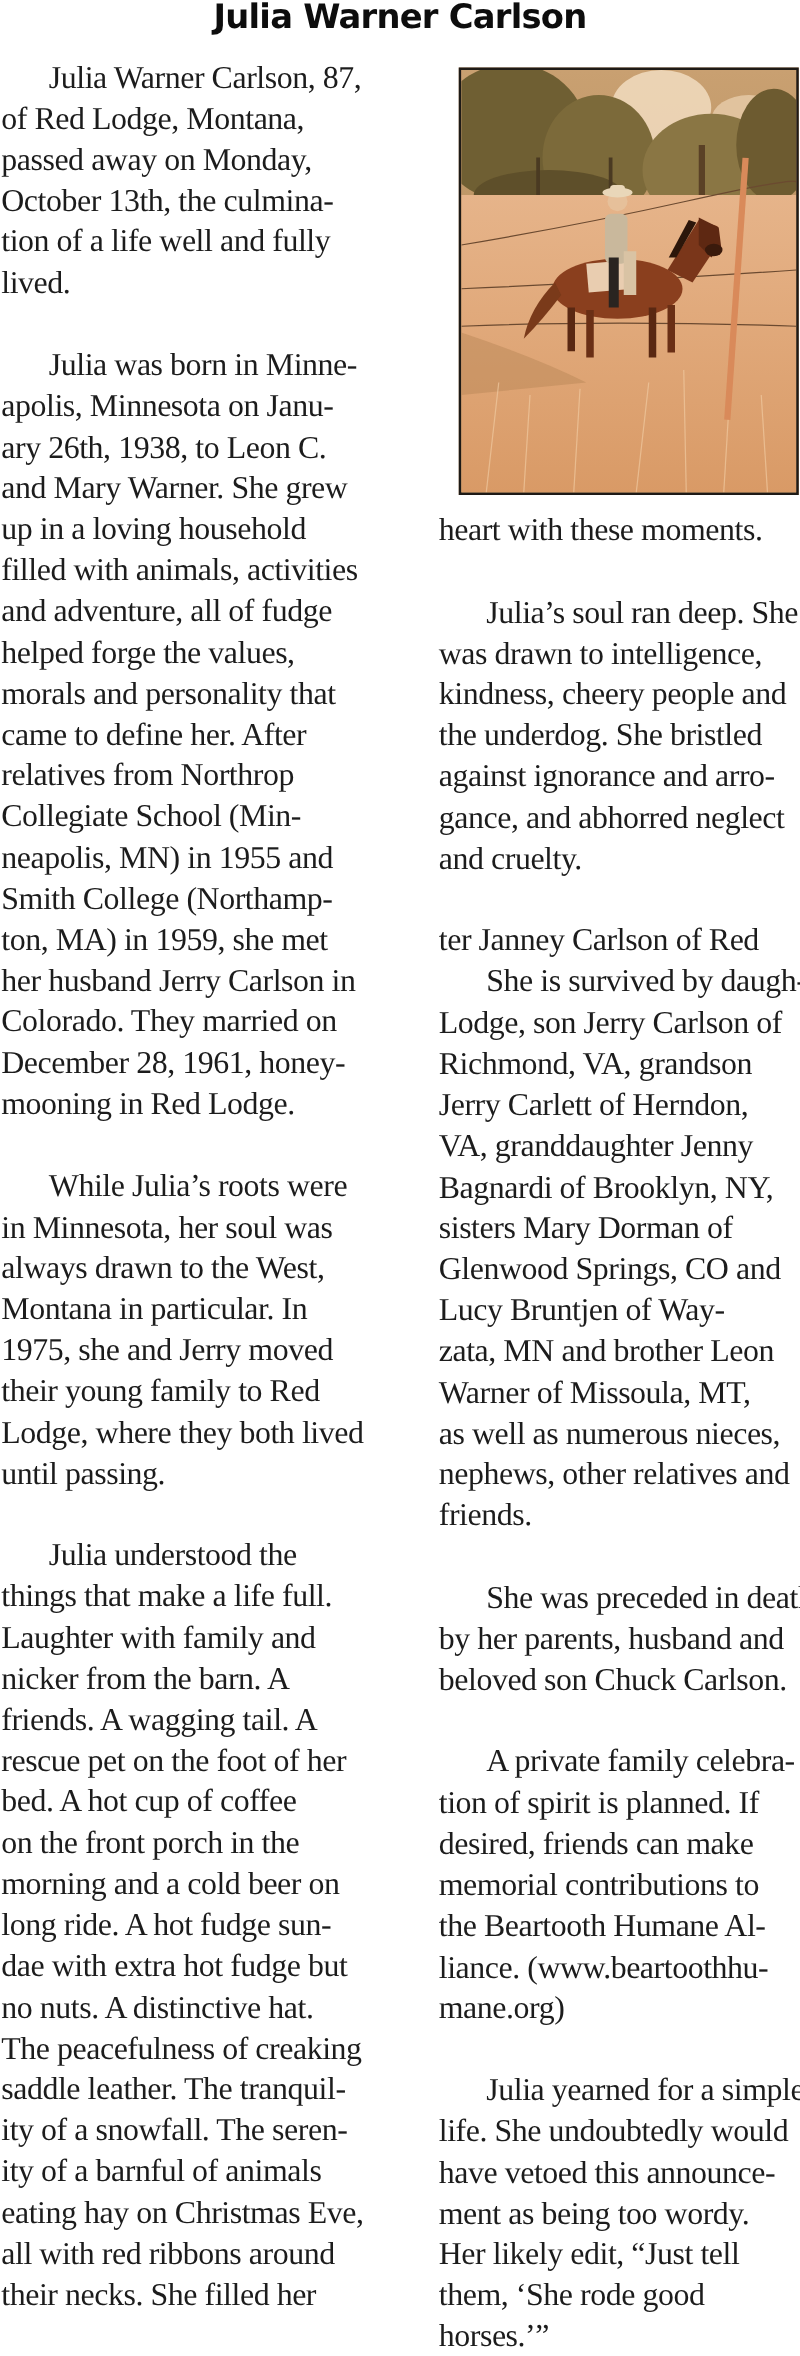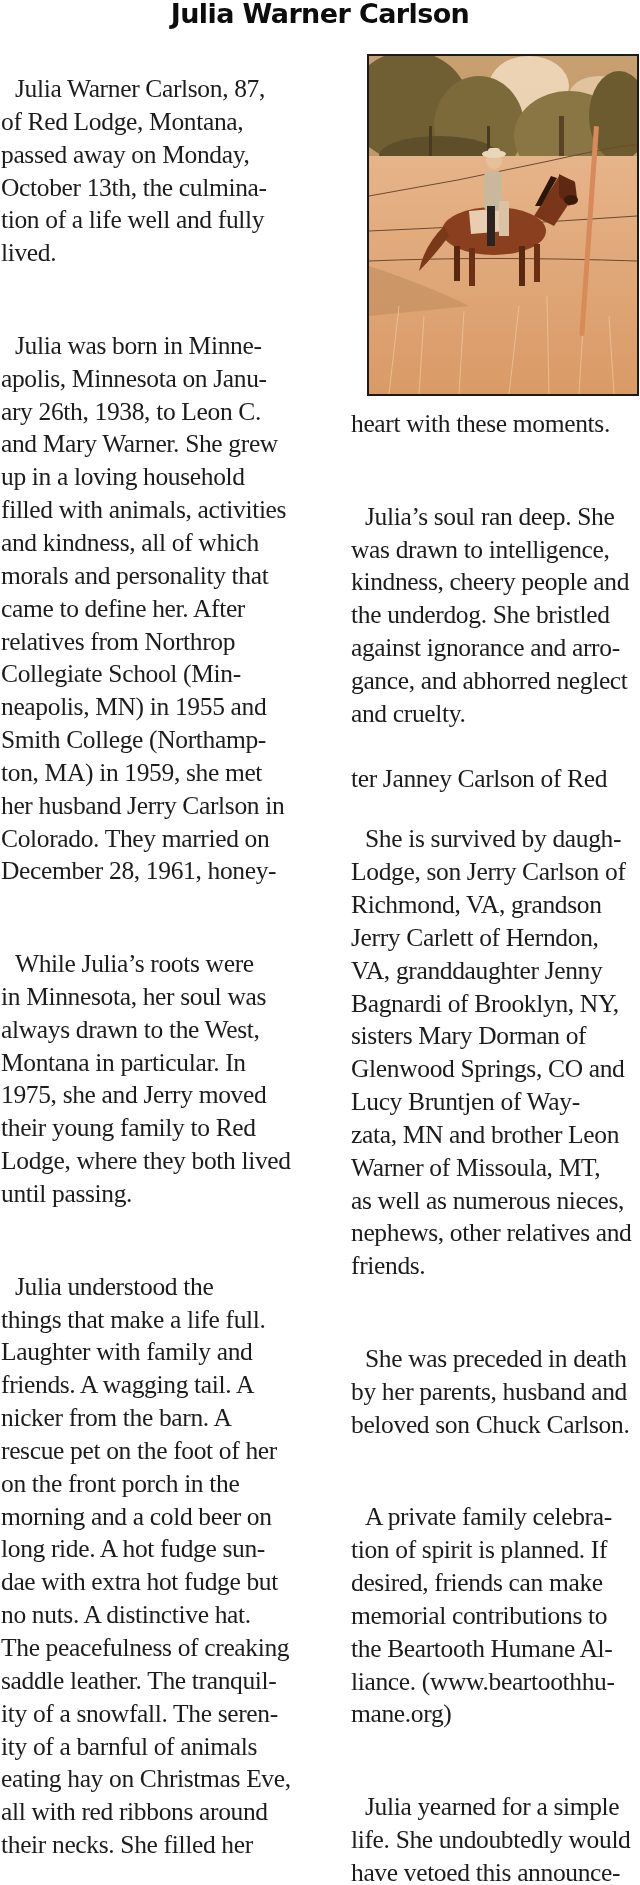--- a/index.html
+++ b/index.html
@@ -46,22 +46,21 @@
       left: 351px;
       top: 408px;
       width: 307px;
       font-family: Liberation Serif, serif;
     }
     .line {
       display: block;
       height: 32.85px;
     }
     .line.indent {
-      padding-left: 14px;
-      margin-top: 27px;
+      padding-left: 38px;
     }
     .line.blank {
       height: 32.85px;
     }
     .photo {
       position: absolute;
       left: 367px;
       top: 54px;
       width: 268px;
       height: 338px;
@@ -160,47 +159,50 @@
     <span class="line">October 13th, the culmina-</span>
     <span class="line">tion of a life well and fully</span>
     <span class="line">lived.</span>
     <span class="line blank"></span>
     <span class="line indent">Julia was born in Minne-</span>
     <span class="line">apolis, Minnesota on Janu-</span>
     <span class="line">ary 26th, 1938, to Leon C.</span>
     <span class="line">and Mary Warner.  She grew</span>
     <span class="line">up in a loving household</span>
     <span class="line">filled with animals, activities</span>
-    <span class="line">and kindness, all of which</span>
+    <span class="line">and adventure, all of fudge</span>
+    <span class="line">helped forge the values,</span>
     <span class="line">morals and personality that</span>
     <span class="line">came to define her.  After</span>
     <span class="line">relatives from Northrop</span>
     <span class="line">Collegiate School (Min-</span>
     <span class="line">neapolis, MN) in 1955 and</span>
     <span class="line">Smith College (Northamp-</span>
     <span class="line">ton, MA) in 1959, she met</span>
     <span class="line">her husband Jerry Carlson in</span>
     <span class="line">Colorado.  They married on</span>
     <span class="line">December 28, 1961, honey-</span>
+    <span class="line">mooning in Red Lodge.</span>
     <span class="line blank"></span>
     <span class="line indent">While Julia’s roots were</span>
     <span class="line">in Minnesota, her soul was</span>
     <span class="line">always drawn to the West,</span>
     <span class="line">Montana in particular.  In</span>
     <span class="line">1975, she and Jerry moved</span>
     <span class="line">their young family to Red</span>
     <span class="line">Lodge, where they both lived</span>
     <span class="line">until passing.</span>
     <span class="line blank"></span>
     <span class="line indent">Julia understood the</span>
     <span class="line">things that make a life full.</span>
     <span class="line">Laughter with family and</span>
+    <span class="line">nicker from the barn. A</span>
     <span class="line">friends. A wagging tail. A</span>
-    <span class="line">nicker from the barn. A</span>
     <span class="line">rescue pet on the foot of her</span>
+    <span class="line">bed.  A hot cup of coffee</span>
     <span class="line">on the front porch in the</span>
     <span class="line">morning and a cold beer on</span>
     <span class="line">long ride.  A hot fudge sun-</span>
     <span class="line">dae with extra hot fudge but</span>
     <span class="line">no nuts.  A distinctive hat.</span>
     <span class="line">The peacefulness of creaking</span>
     <span class="line">saddle leather. The tranquil-</span>
     <span class="line">ity of a snowfall.  The seren-</span>
     <span class="line">ity of a barnful of animals</span>
     <span class="line">eating hay on Christmas Eve,</span>

